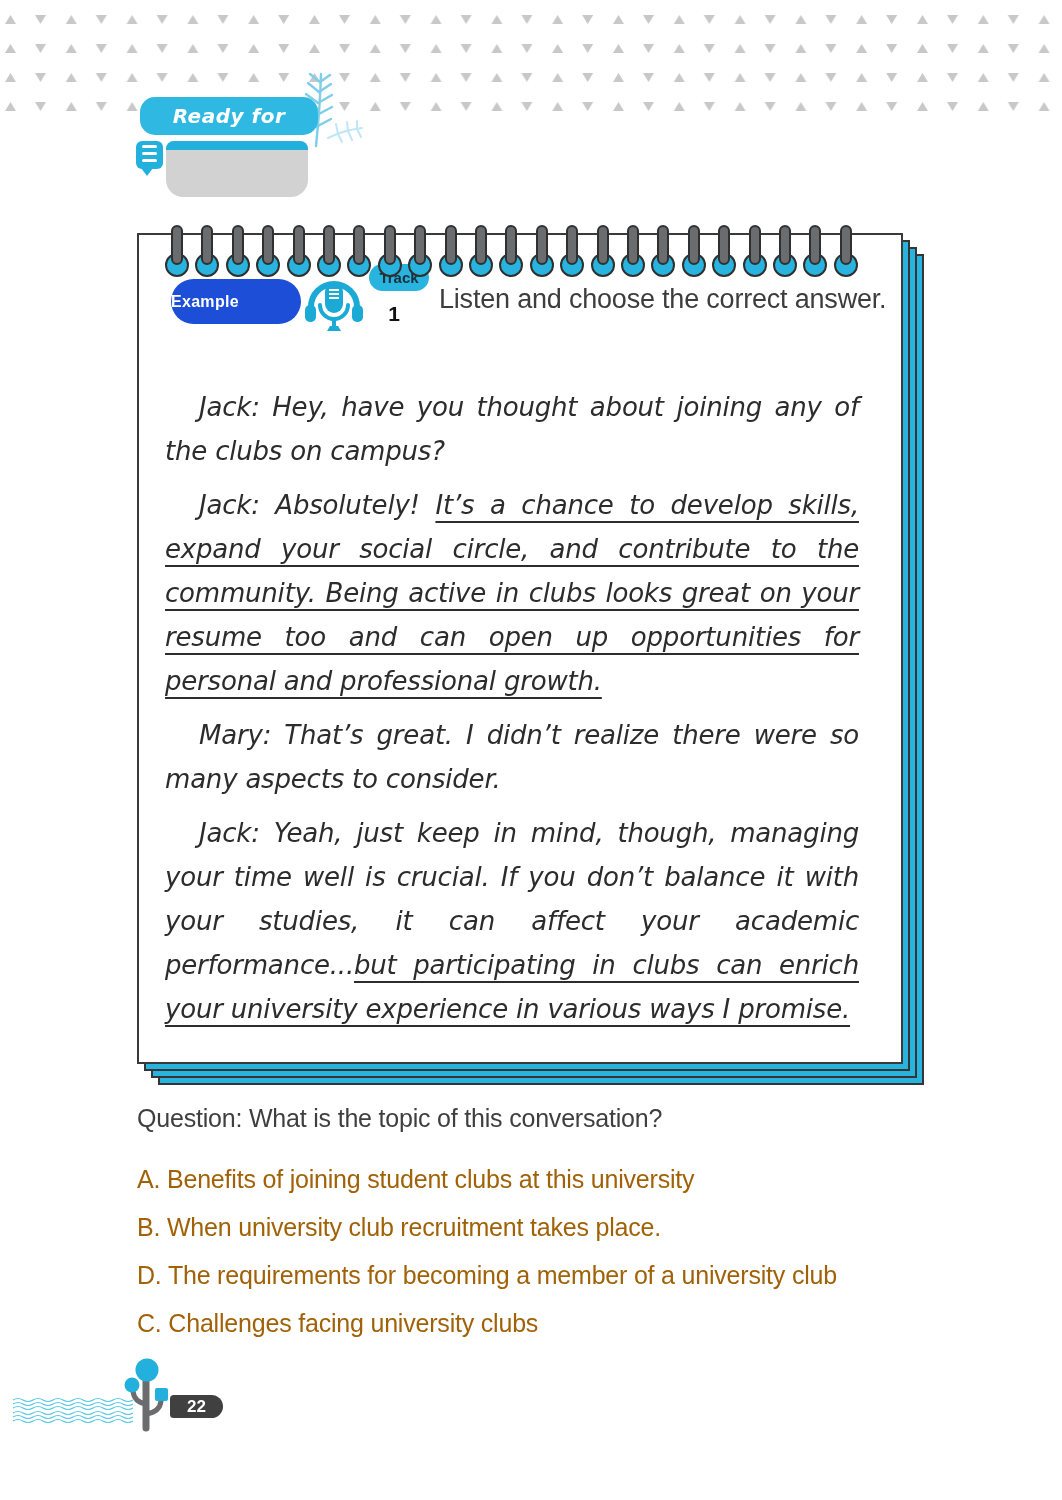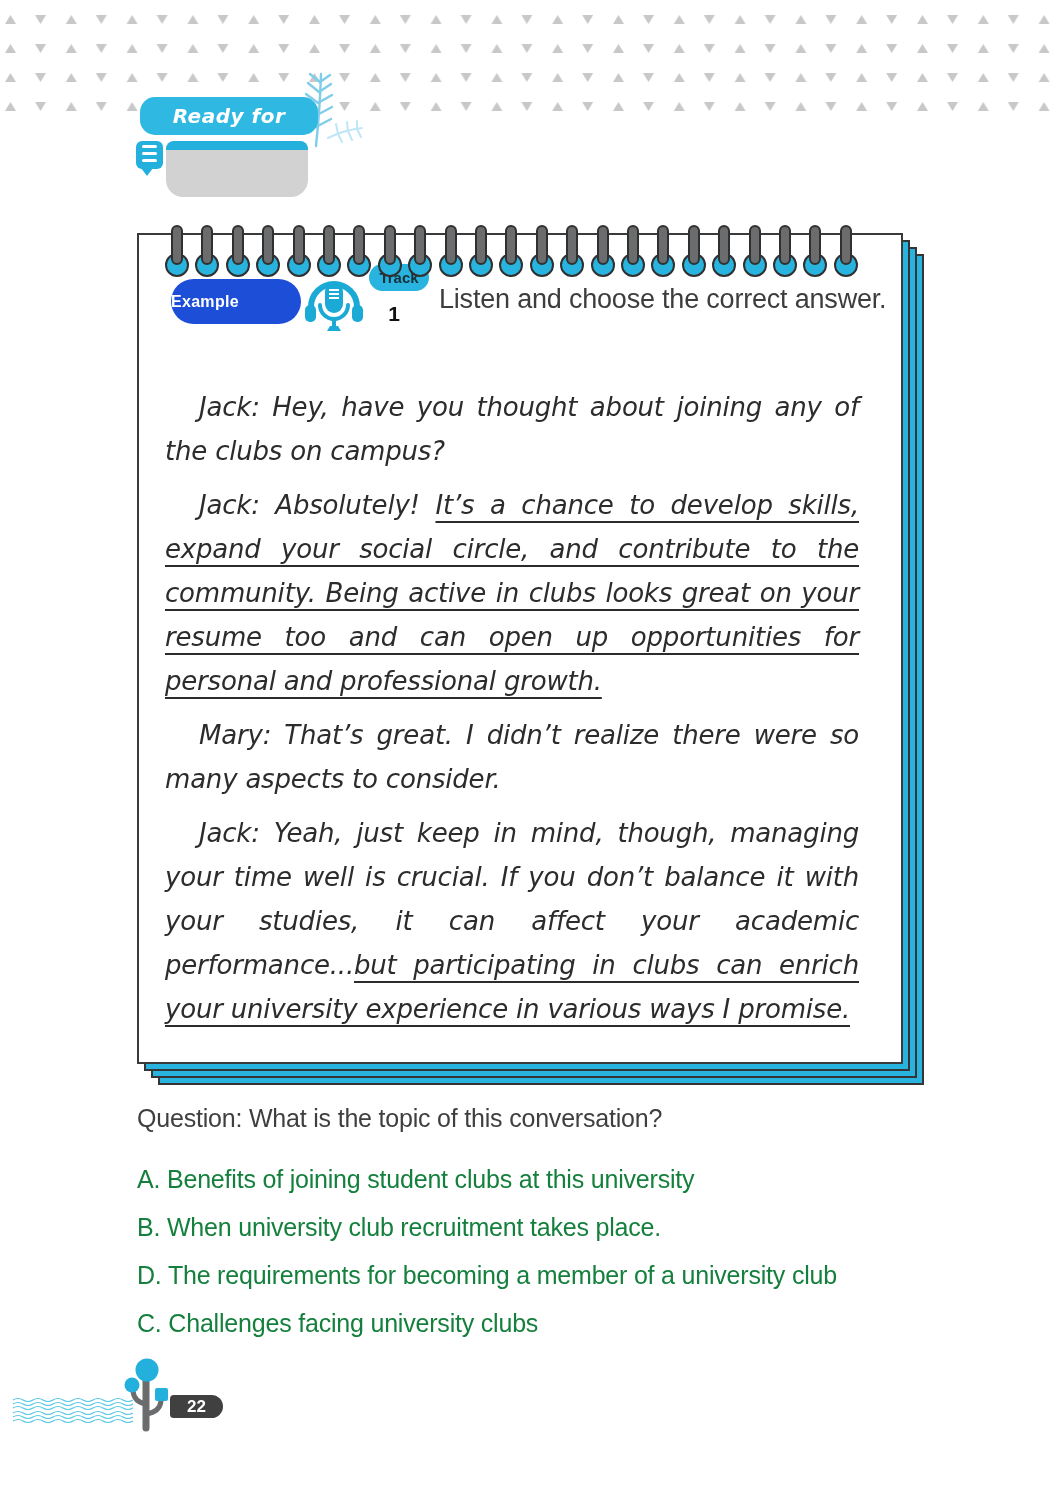--- a/index.html
+++ b/index.html
@@ -68,21 +68,21 @@
   .dlg {
     font-family:"DejaVu Sans", sans-serif; font-style:italic;
     font-size:26px; line-height:44px; color:#2c2c2c;
     text-align:justify; text-indent:34px; margin-bottom:10px; letter-spacing:-.2px;
   }
   .dlg .u { text-decoration:underline; text-decoration-thickness:2px;
     text-underline-offset:7px; text-decoration-color:#2c2c2c; }
   
   .question-block { position:absolute; left:137px; top:1104px; width:890px; z-index:2; }
   .q-prompt { font-size:25px; color:#3f3f3f; margin-bottom:32px; letter-spacing:-.2px; }
-  .option { font-size:25px; color:#15803d; margin-bottom:19px; letter-spacing:-.2px; }
+  .option { font-size:25px; color:#a16207; margin-bottom:19px; letter-spacing:-.2px; }
   
   .footer-art { position:absolute; left:8px; top:1352px; z-index:1; }
   .page-pill { position:absolute; left:170px; top:1395px; z-index:2;
     width:53px; height:23px; background:#404040; color:#fff;
     border-radius:4px 12px 12px 4px; font-size:17px; font-weight:bold;
     line-height:23px; text-align:center; }
 </style>
 </head>
 <body>
 

